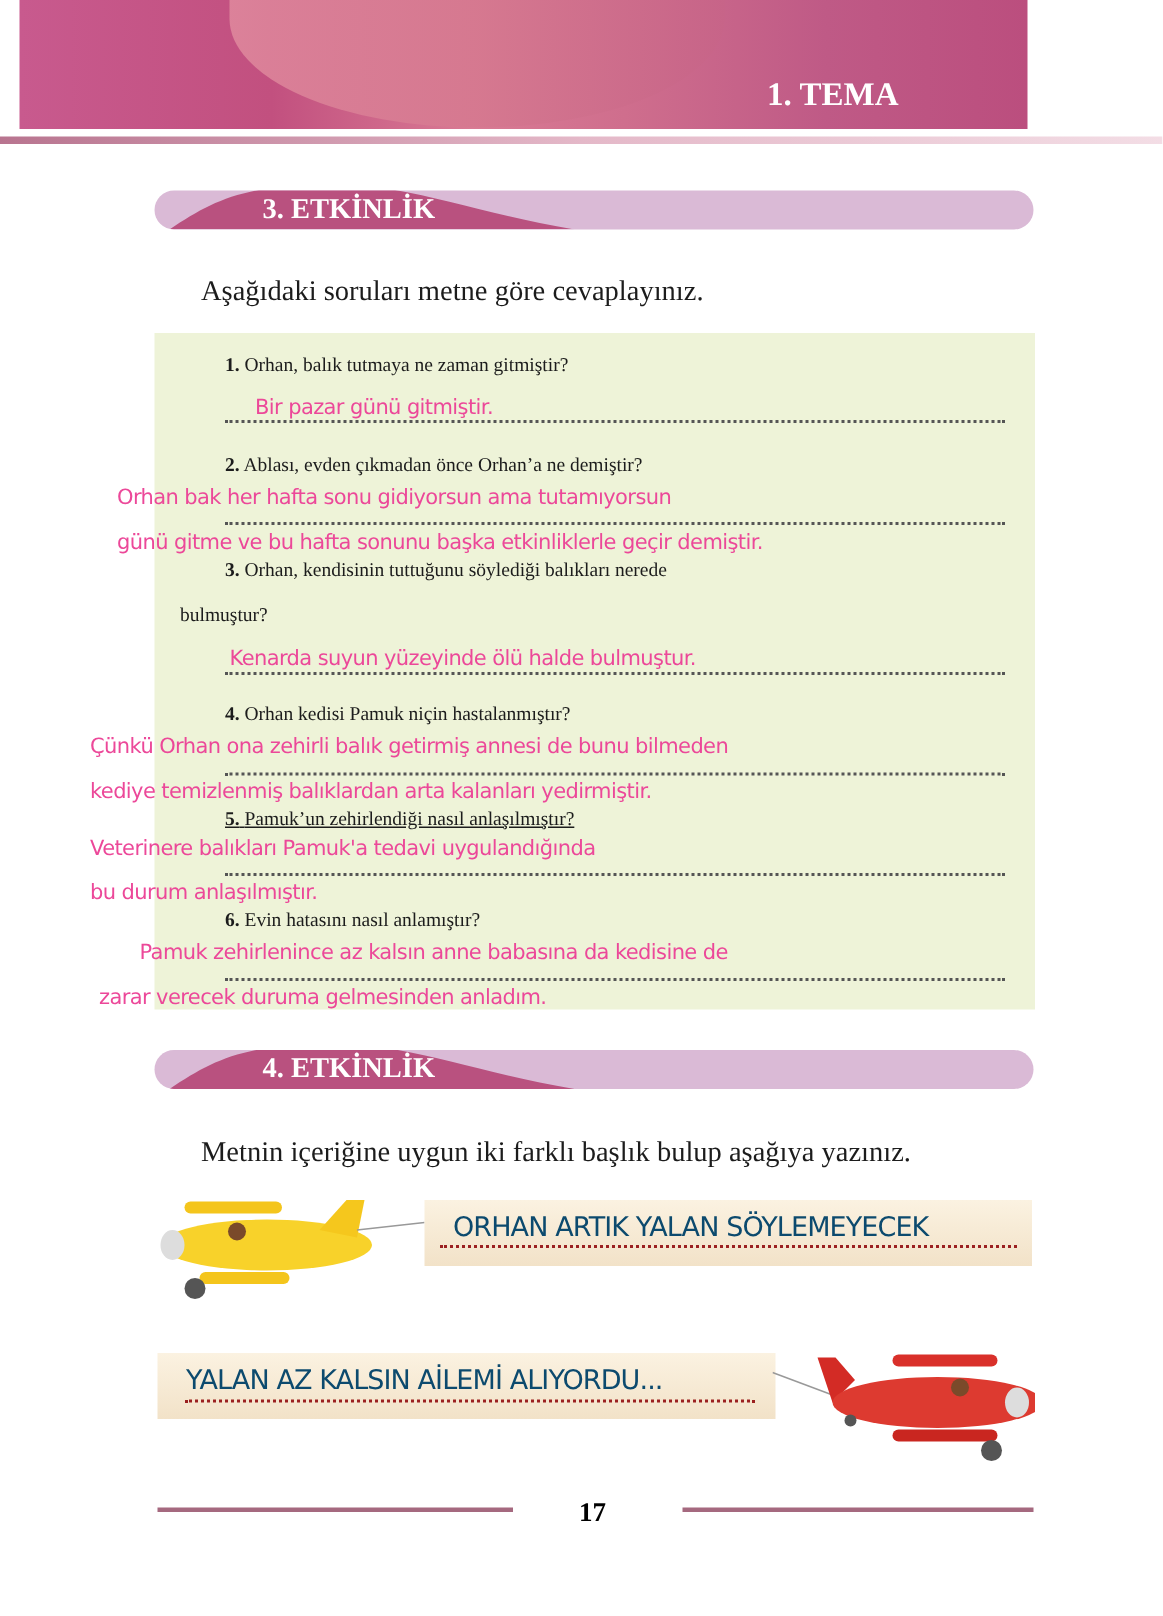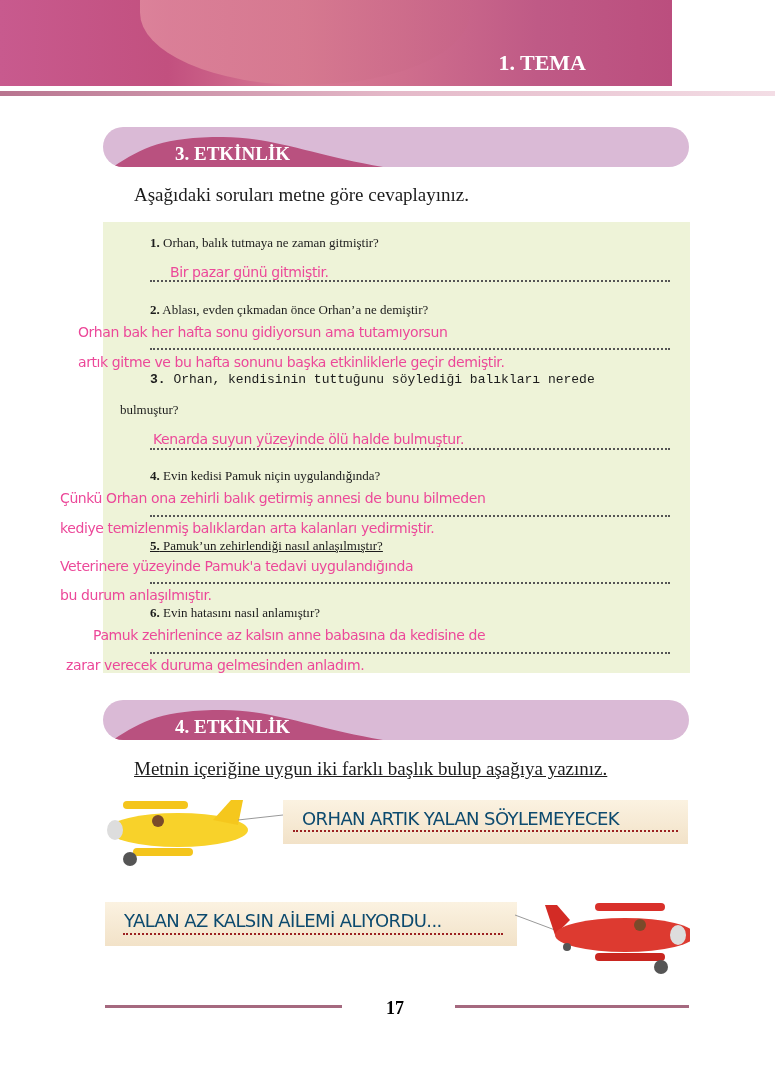--- a/index.html
+++ b/index.html
@@ -1,24 +1,24 @@
 <!DOCTYPE html>
 <html><head>
 <meta charset="utf-8">
 <style>
   * { box-sizing: border-box; margin: 0; padding: 0; }
   body { width: 775px; height: 1077px; background: #ffffff; position: relative; overflow: hidden; font-family: "Liberation Serif", serif; }
-  .header { position: absolute; left: 0; top: 0; width: 672px; height: 86px;
+  .header { position: absolute; left: 13px; top: 0; width: 672px; height: 86px;
     background: linear-gradient(90deg, #c85a8e 0%, #c2507f 25%, #d97b94 45%, #cf6e8d 60%, #bf5a86 80%, #bb4e7e 100%); overflow: hidden; }
   .header .wave { position: absolute; left: 140px; top: -60px; width: 330px; height: 145px; border-radius: 0 0 50% 50%;
     background: linear-gradient(90deg, #e08a9e, #d5788f, #c76488); opacity: .85; }
   .header-line { position: absolute; left: 0; top: 86px; width: 775px; height: 5px; background: #fff; }
   .header-line2 { position: absolute; left: 0; top: 91px; width: 775px; height: 5px; background: linear-gradient(90deg,#b8748f,#e4b8c8,#f3dde5); }
   .tema { position: absolute; right: 86px; top: 50px; color: #fff; font-weight: bold; font-size: 22px; font-family: "Liberation Serif", serif; }
-  .etk-bar { position: absolute; left: 103px; width: 586px; height: 40px; border-radius: 20px; background: #dabad6; overflow: hidden; }
+  .etk-bar { position: absolute; left: 103px; width: 586px; height: 26px; border-radius: 20px; background: #dabad6; overflow: hidden; }
   .etk-tab { position: absolute; left: 10px; bottom: 0; width: 270px; height: 30px; background: #b9517f;
     clip-path: path('M0 30 C 30 10, 50 0, 110 0 C 160 0, 200 18, 270 30 Z'); }
   .etk-label { position: absolute; left: 72px; bottom: 2px; color: #fff; font-weight: bold; font-size: 19px; font-family: "Liberation Serif", serif; }
   .instr { position: absolute; font-size: 19px; color: #1c1c1c; }
   .qbox { position: absolute; left: 103px; top: 222px; width: 587px; height: 451px; background: #eef3d8; }
   .q { position: absolute; font-size: 13px; color: #1c1c1c; white-space: nowrap; }
   .q b { font-weight: bold; }
   .dots { position: absolute; height: 2px; border-bottom: 2px dotted #555; }
   .ans { position: absolute; color: #ec4899; font-family: "DejaVu Sans", sans-serif; font-size: 14px; white-space: nowrap; letter-spacing: -0.4px; }
   .banner { position: absolute; height: 50px; background: linear-gradient(180deg,#fbf2e1,#f2e2c8); }
@@ -44,47 +44,47 @@
 
 <div class="qbox"></div>
 
 <div class="q" style="left:150px;top:235px;"><b>1.</b> <span>Orhan, balık tutmaya ne zaman gitmiştir?</span></div>
 <div class="dots" style="left:150px;top:280px;width:520px;"></div>
 <div class="ans" style="left:170px;top:264px;">Bir pazar günü gitmiştir.</div>
 
 <div class="q" style="left:150px;top:302px;"><b>2.</b> <span>Ablası, evden çıkmadan önce Orhan’a ne demiştir?</span></div>
 <div class="dots" style="left:150px;top:348px;width:520px;"></div>
 <div class="ans" style="left:78px;top:324px;">Orhan bak her hafta sonu gidiyorsun ama tutamıyorsun</div>
-<div class="ans" style="left:78px;top:354px;">artık gitme ve bu hafta sonunu başka etkinliklerle geçir demiştir.</div>
+<div class="ans" style="left:78px;top:354px;">günü gitme ve bu hafta sonunu başka etkinliklerle geçir demiştir.</div>
 
-<div class="q" style="left:150px;top:372px;font-family:Liberation Mono, monospace;"><b>3.</b> <span>Orhan, kendisinin tuttuğunu söylediği balıkları nerede</span></div>
+<div class="q" style="left:150px;top:372px;"><b>3.</b> <span>Orhan, kendisinin tuttuğunu söylediği balıkları nerede</span></div>
 <div class="q" style="left:120px;top:402px;">bulmuştur?</div>
 <div class="dots" style="left:150px;top:448px;width:520px;"></div>
 <div class="ans" style="left:153px;top:431px;">Kenarda suyun yüzeyinde ölü halde bulmuştur.</div>
 
-<div class="q" style="left:150px;top:468px;"><b>4.</b> <span>Evin kedisi Pamuk niçin uygulandığında?</span></div>
+<div class="q" style="left:150px;top:468px;"><b>4.</b> <span>Orhan kedisi Pamuk niçin hastalanmıştır?</span></div>
 <div class="dots" style="left:150px;top:515px;width:520px;"></div>
 <div class="ans" style="left:60px;top:490px;">Çünkü Orhan ona zehirli balık getirmiş annesi de bunu bilmeden</div>
 <div class="ans" style="left:60px;top:520px;">kediye temizlenmiş balıklardan arta kalanları yedirmiştir.</div>
 
 <div class="q" style="left:150px;top:538px;text-decoration:underline;"><b>5.</b> <span>Pamuk’un zehirlendiği nasıl anlaşılmıştır?</span></div>
 <div class="dots" style="left:150px;top:582px;width:520px;"></div>
-<div class="ans" style="left:60px;top:558px;">Veterinere yüzeyinde Pamuk'a tedavi uygulandığında</div>
+<div class="ans" style="left:60px;top:558px;">Veterinere balıkları Pamuk'a tedavi uygulandığında</div>
 <div class="ans" style="left:60px;top:587px;">bu durum anlaşılmıştır.</div>
 
 <div class="q" style="left:150px;top:605px;"><b>6.</b> <span>Evin hatasını nasıl anlamıştır?</span></div>
 <div class="dots" style="left:150px;top:652px;width:520px;"></div>
 <div class="ans" style="left:62px;top:627px;margin-left:31px;">Pamuk zehirlenince az kalsın anne babasına da kedisine de</div>
 <div class="ans" style="left:66px;top:657px;">zarar verecek duruma gelmesinden anladım.</div>
 
 <div class="etk-bar" style="top:700px;">
   <div class="etk-tab"></div>
   <div class="etk-label">4. ETKİNLİK</div>
 </div>
-<div class="instr" style="left:134px;top:758px;text-decoration:underline;">Metnin içeriğine uygun iki farklı başlık bulup aşağıya yazınız.</div>
+<div class="instr" style="left:134px;top:758px;">Metnin içeriğine uygun iki farklı başlık bulup aşağıya yazınız.</div>
 
 <svg style="position:absolute;left:103px;top:795px;" width="190" height="75">
   <rect x="20" y="6" width="65" height="8" rx="4" fill="#f4c51c"></rect>
   <ellipse cx="75" cy="35" rx="70" ry="17" fill="#f8d22a"></ellipse>
   <path d="M110 25 L128 5 L140 5 L135 30 Z" fill="#f5c71d"></path>
   <rect x="30" y="53" width="60" height="8" rx="4" fill="#f4c51c"></rect>
   <ellipse cx="12" cy="35" rx="8" ry="10" fill="#ddd"></ellipse>
   <circle cx="55" cy="26" r="6" fill="#7a4a2a"></circle>
   <circle cx="27" cy="64" r="7" fill="#555"></circle>
   <line x1="135" y1="25" x2="180" y2="20" stroke="#999" stroke-width="1"></line>

